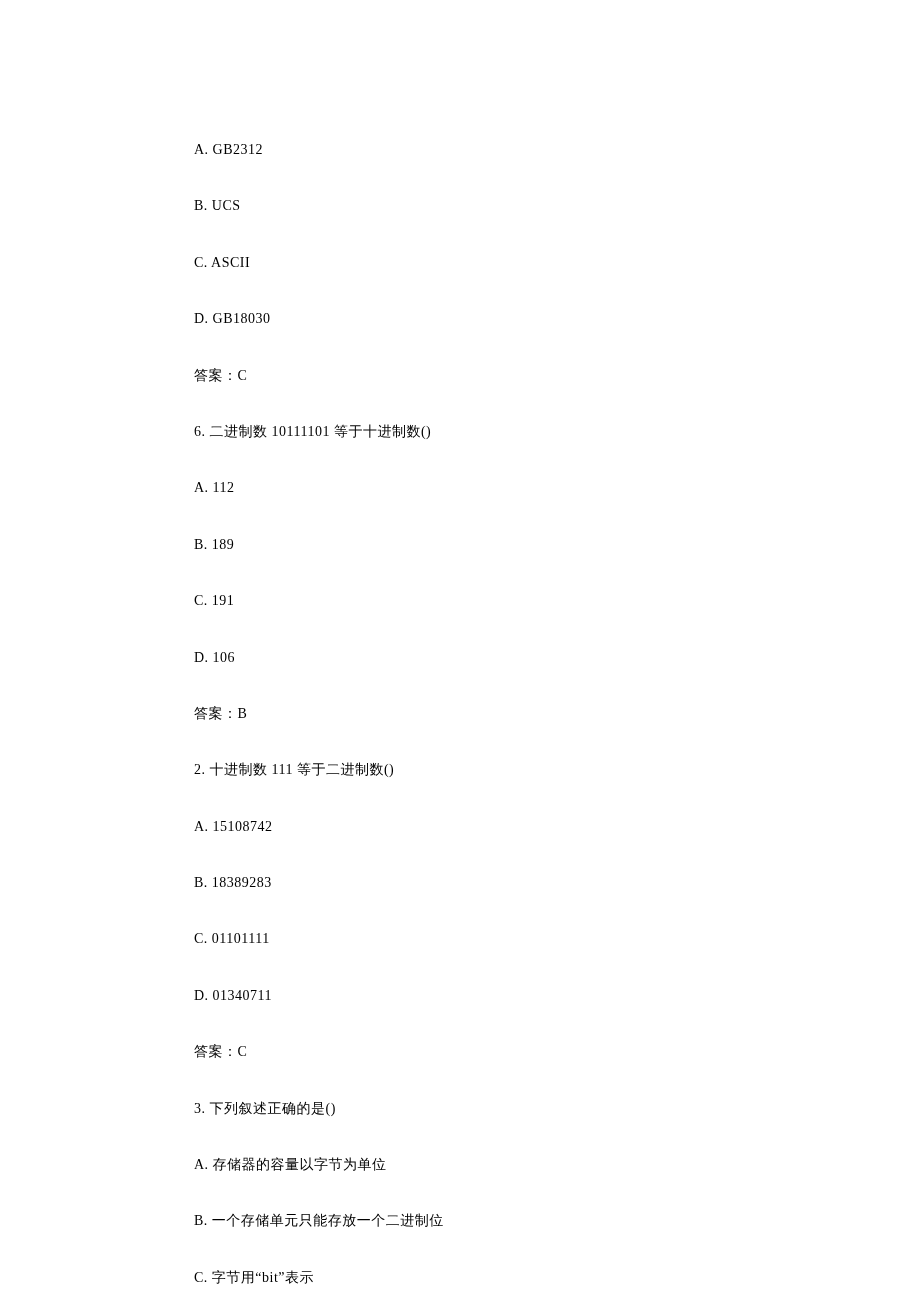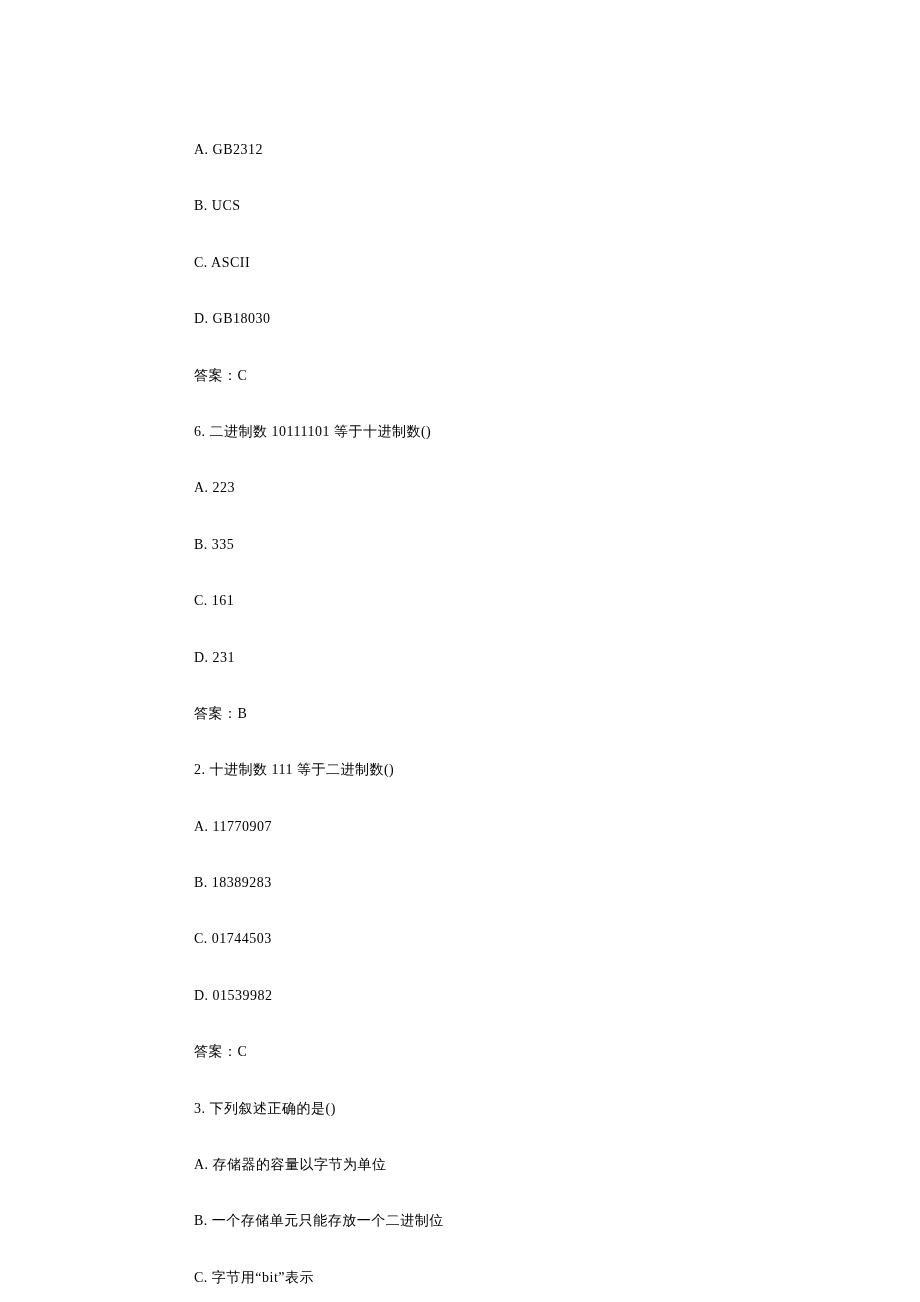--- a/index.html
+++ b/index.html
@@ -25,30 +25,30 @@
 </head>
 <body>
 
 <div class="line">A. GB2312</div>
 <div class="line">B. UCS</div>
 <div class="line">C. ASCII</div>
 <div class="line">D. GB18030</div>
 <div class="line">答案：C</div>
 
 <div class="line">6. 二进制数 10111101 等于十进制数()</div>
-<div class="line">A. 223</div>
-<div class="line">B. 335</div>
-<div class="line">C. 161</div>
-<div class="line">D. 231</div>
+<div class="line">A. 112</div>
+<div class="line">B. 189</div>
+<div class="line">C. 191</div>
+<div class="line">D. 106</div>
 <div class="line">答案：B</div>
 
 <div class="line">2. 十进制数 111 等于二进制数()</div>
-<div class="line">A. 11770907</div>
+<div class="line">A. 15108742</div>
 <div class="line">B. 18389283</div>
-<div class="line">C. 01744503</div>
-<div class="line">D. 01539982</div>
+<div class="line">C. 01101111</div>
+<div class="line">D. 01340711</div>
 <div class="line">答案：C</div>
 
 <div class="line">3. 下列叙述正确的是()</div>
 <div class="line">A. 存储器的容量以字节为单位</div>
 <div class="line">B. 一个存储单元只能存放一个二进制位</div>
 <div class="line">C. 字节用“bit”表示</div>
 <div class="line">D. 一个二进制位用“byte”表示</div>
 
 </body></html>

